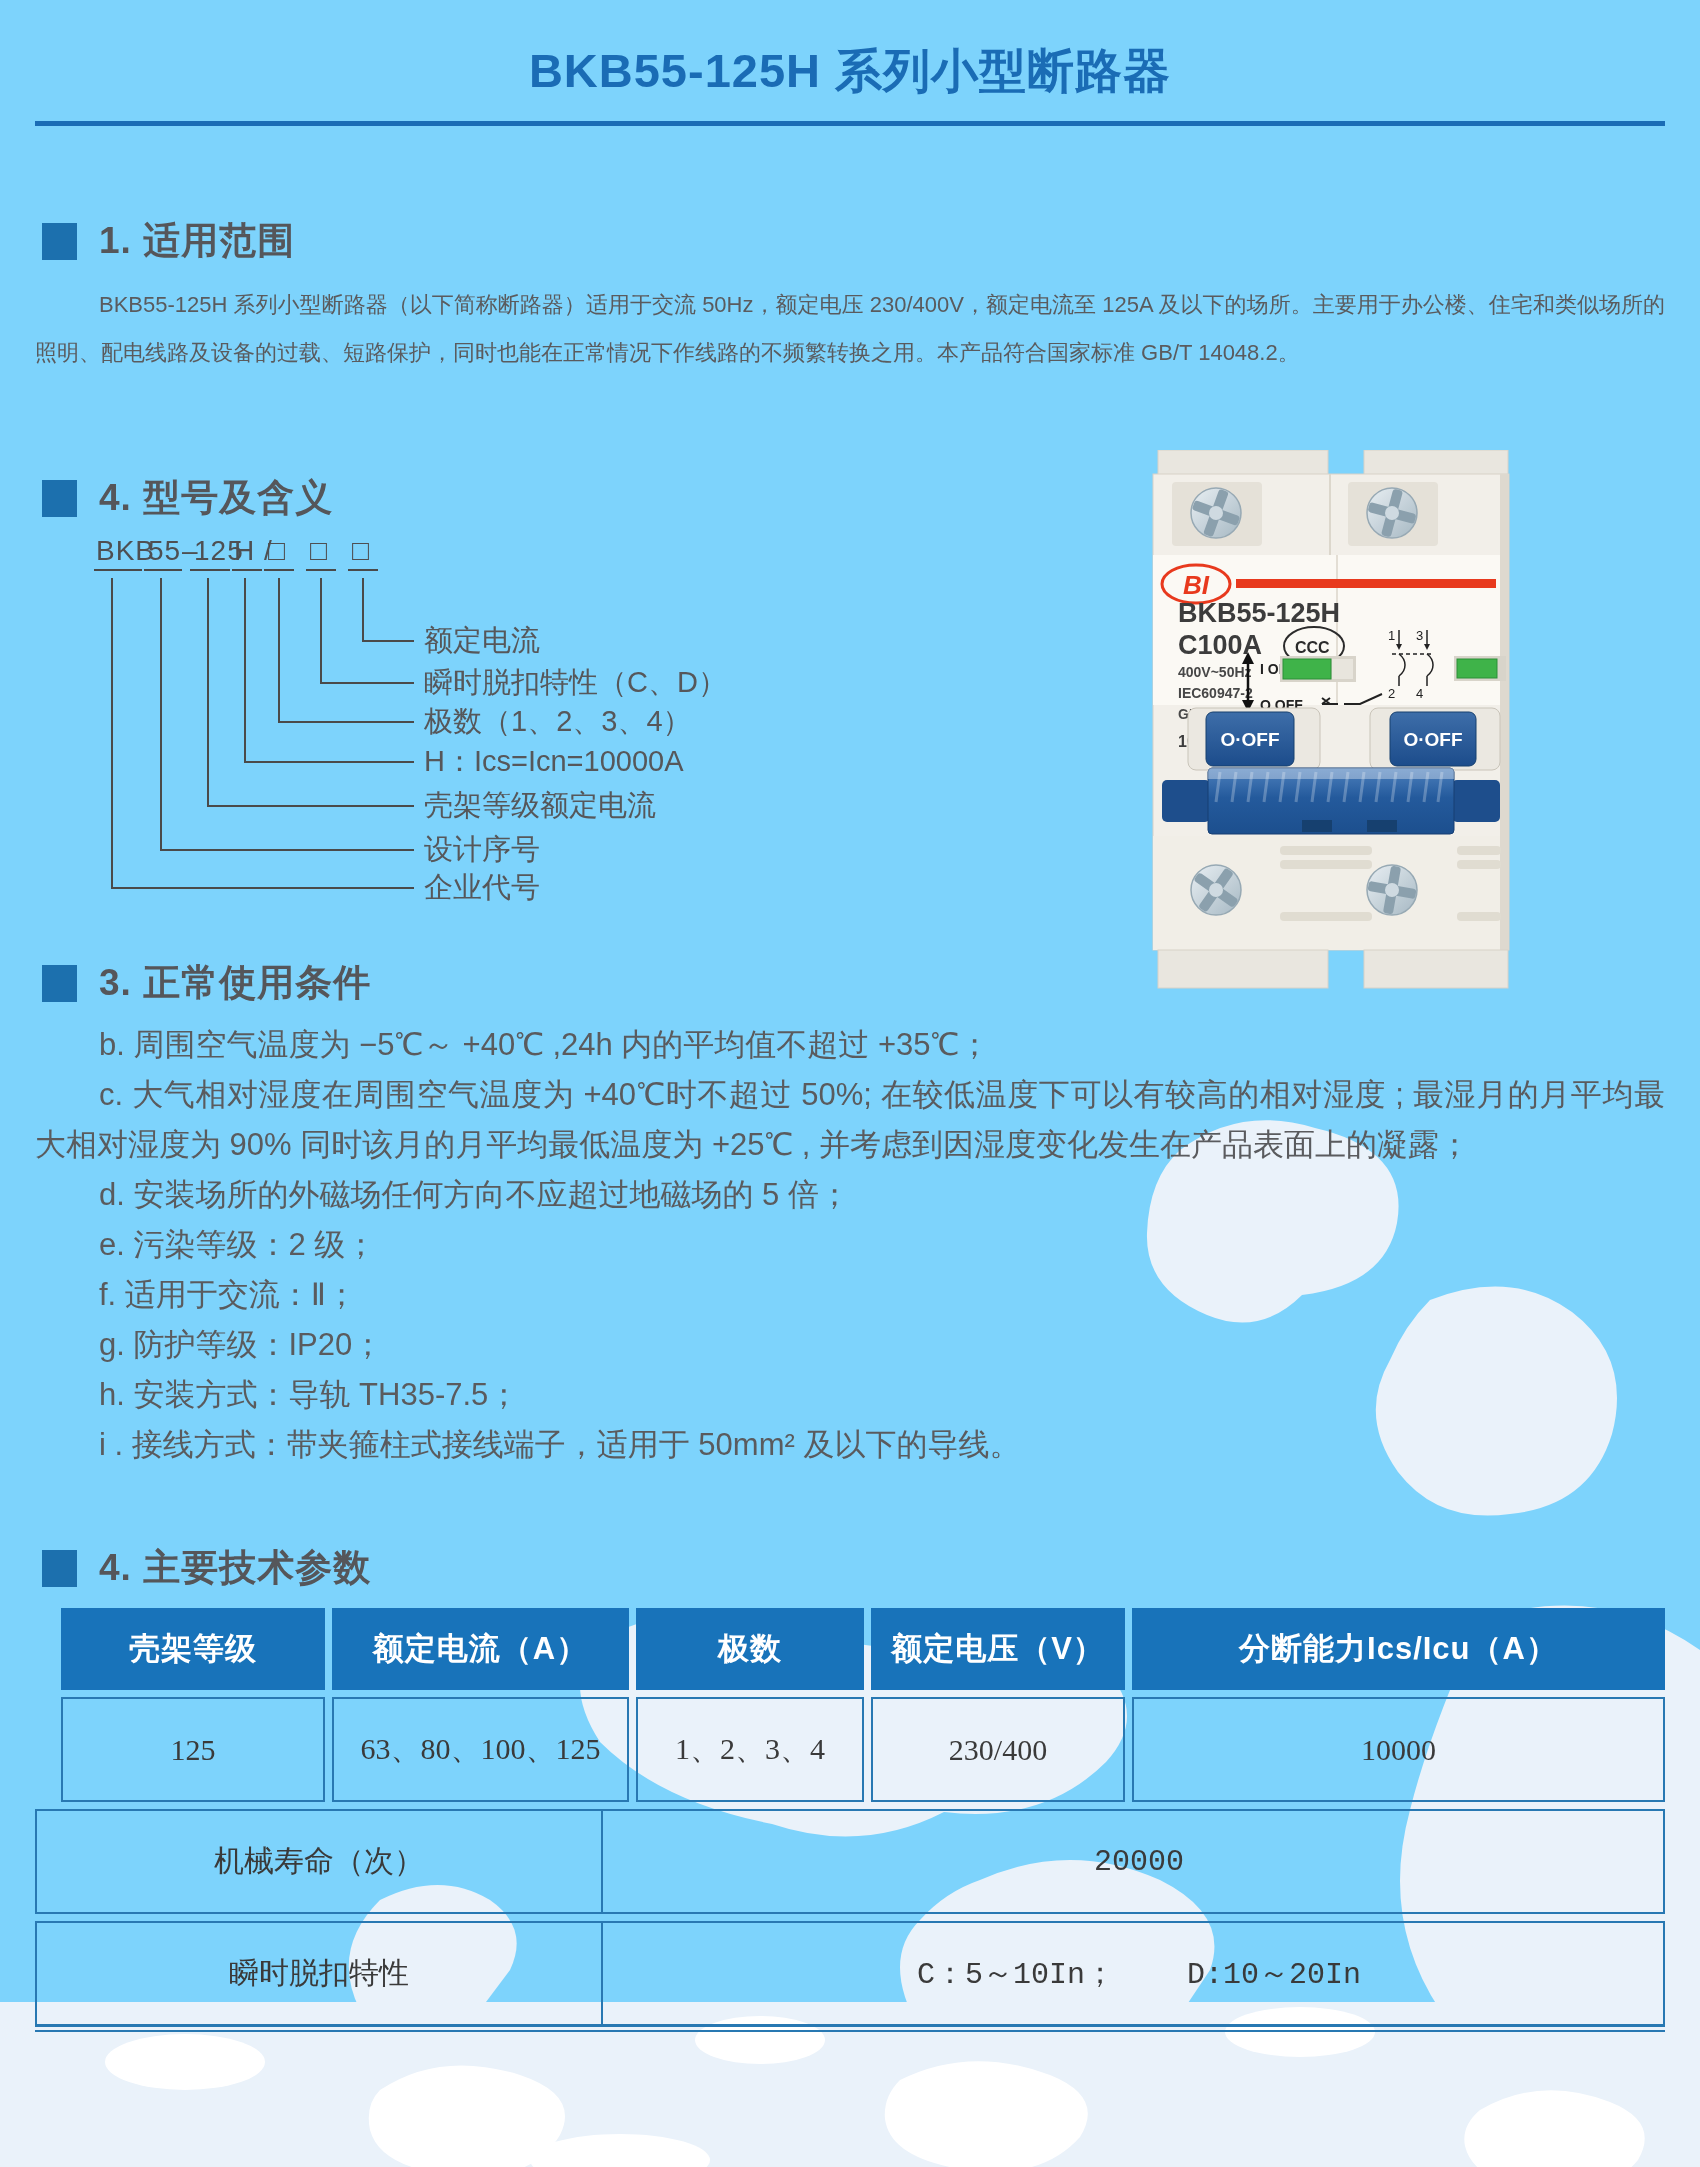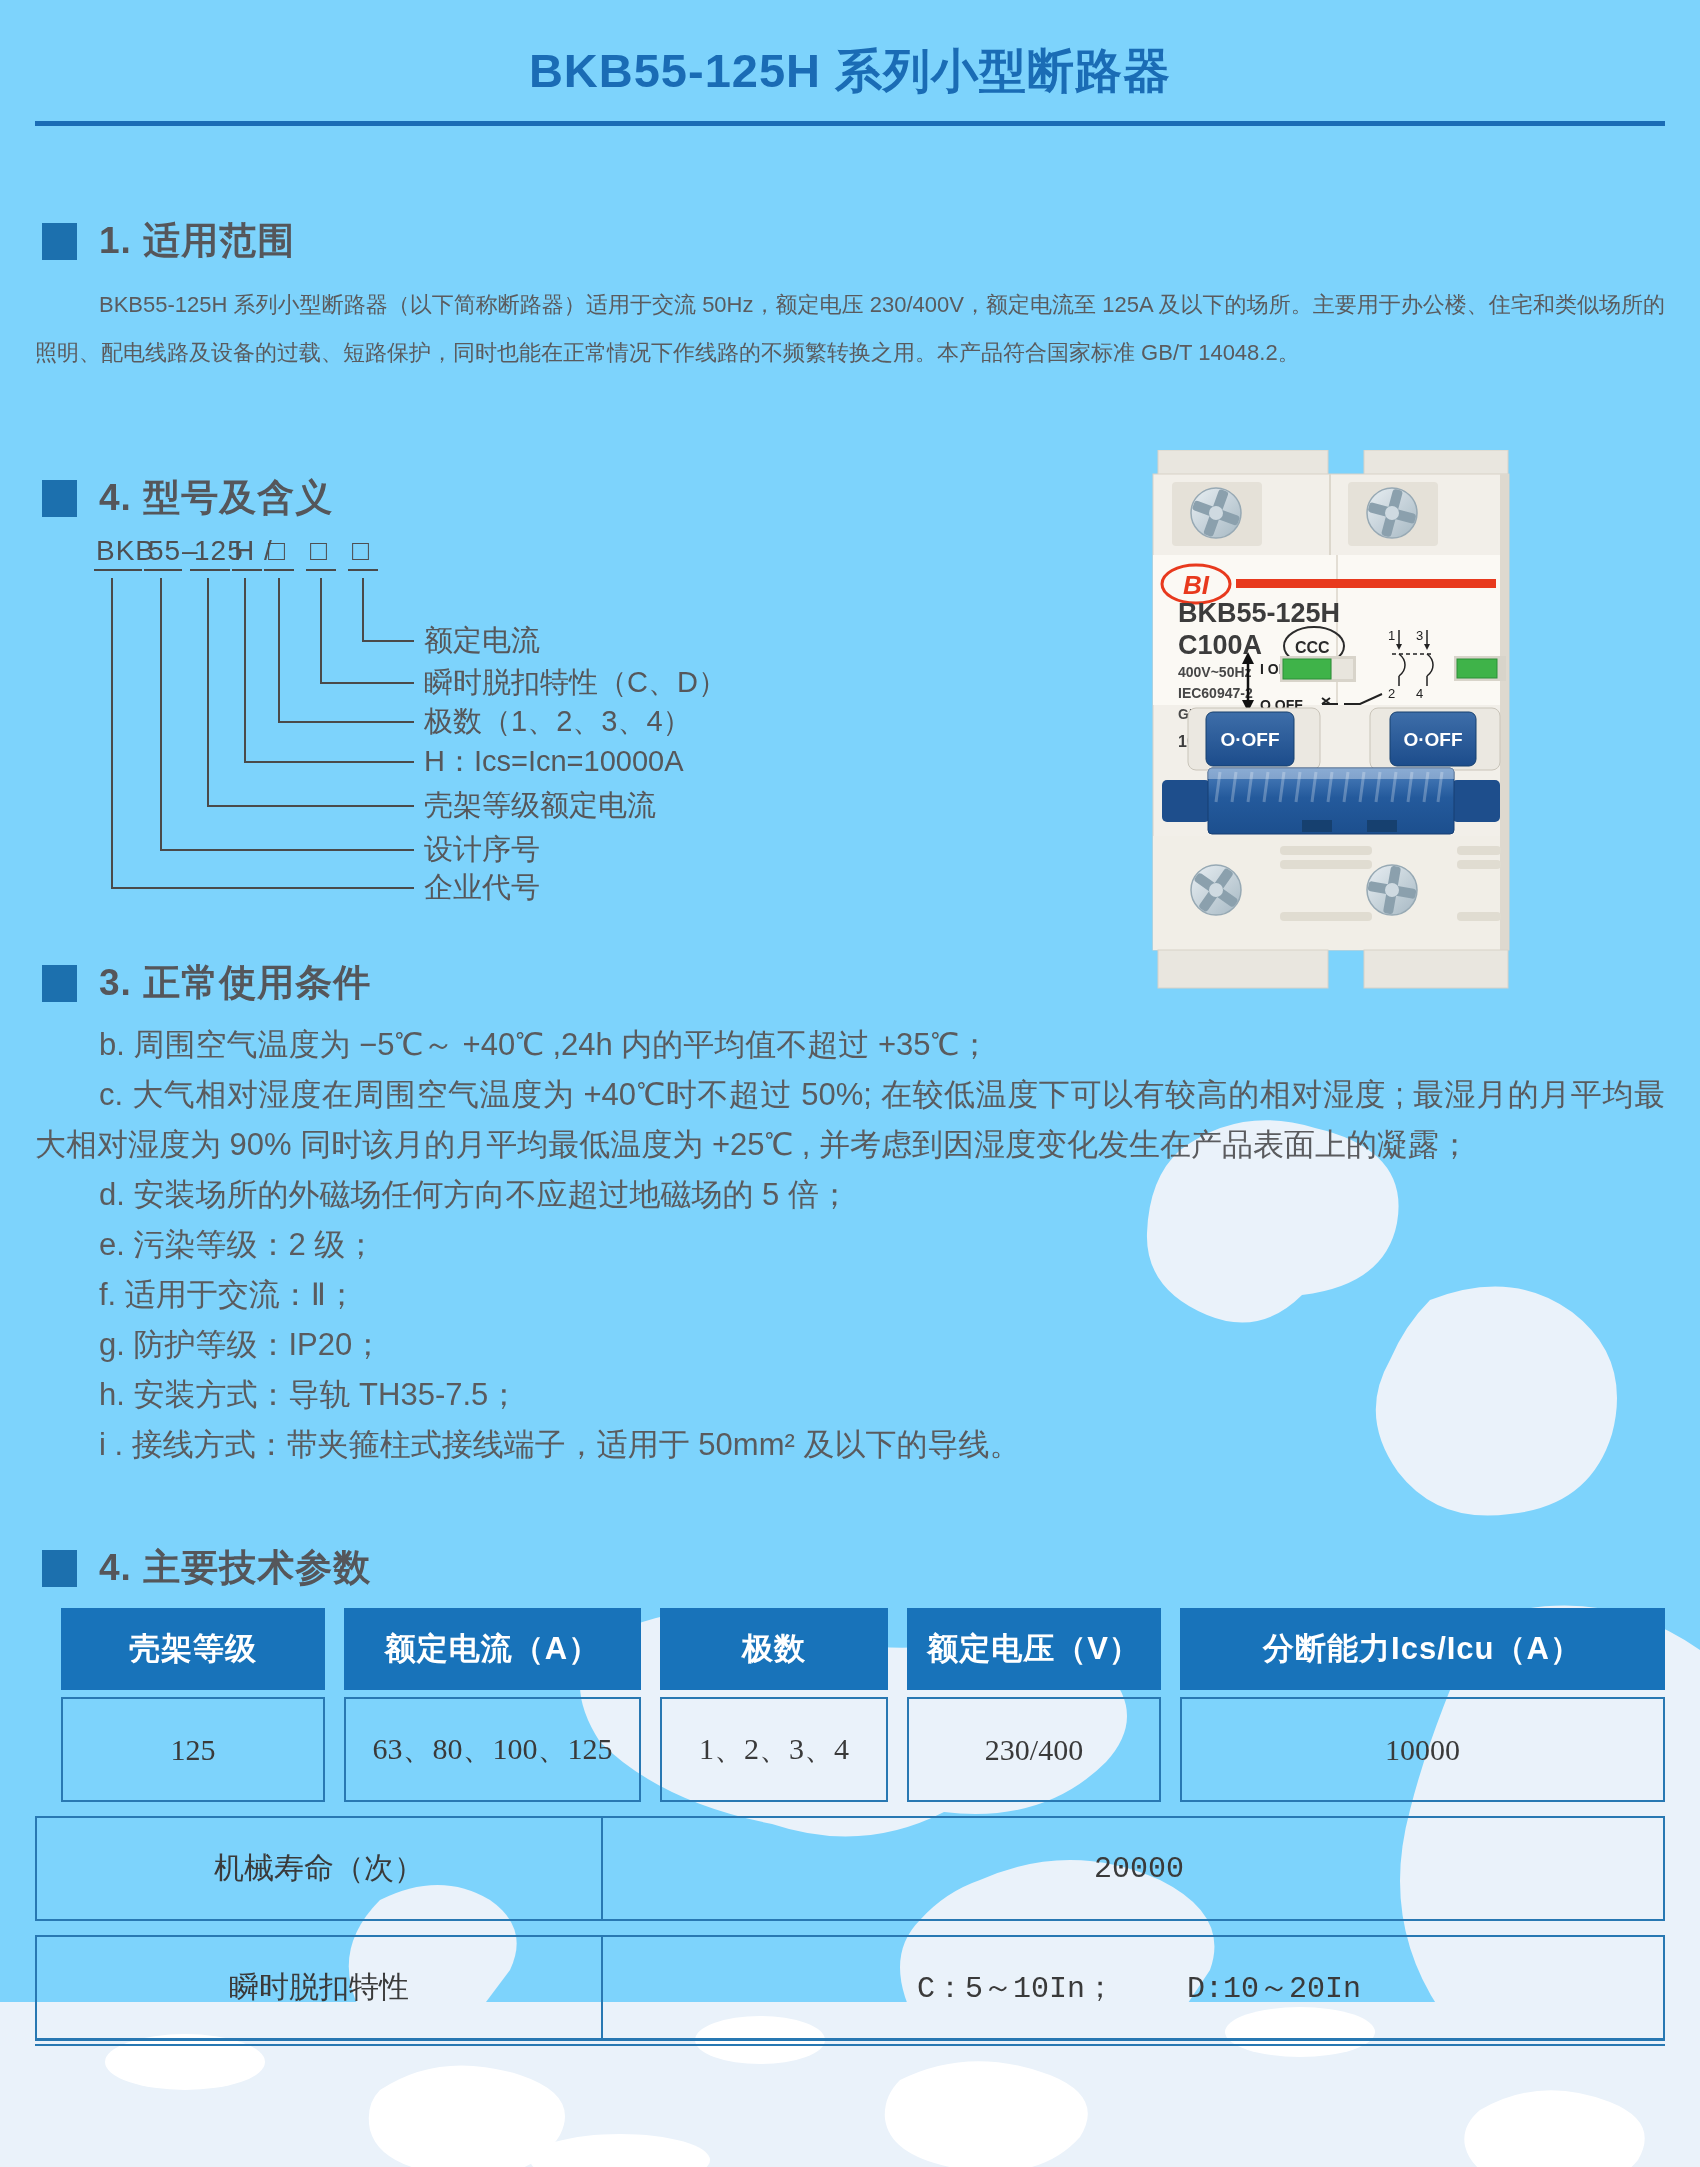--- a/index.html
+++ b/index.html
@@ -25,27 +25,27 @@
   .dg .lbl{font-size:29px;fill:#56575a;}
   .dg line,.dg polyline{stroke:#4a4a4a;stroke-width:2;fill:none;}
 
   .breaker{position:absolute;left:1152px;top:450px;width:362px;height:540px;}
 
   .cond{position:absolute;left:35px;top:1020px;width:1630px;font-size:31px;line-height:50px;
         color:#5a5b5e;}
   .cond .ci{text-indent:64px;text-align:justify;}
 
   .tbl{position:absolute;left:35px;top:1608px;width:1630px;}
-  .t-head,.t-row1{display:grid;grid-template-columns:264px 297px 228px 254px 1fr;column-gap:19px;padding-left:26px;}
+  .t-head,.t-row1{display:grid;grid-template-columns:264px 297px 228px 254px 1fr;column-gap:7px;padding-left:26px;}
   .t-head .cell{background:#1873ba;color:#ffffff;height:82px;display:flex;align-items:center;
                 justify-content:center;font-size:31px;font-weight:bold;letter-spacing:1px;}
   .t-row1{margin-top:7px;}
   .t-row1 .cell{border:2px solid #2878b2;height:101px;display:flex;align-items:center;justify-content:center;
                 font-family:"Liberation Serif","DejaVu Serif",serif;font-size:30px;color:#3a3a3a;}
-  .t-merged{display:grid;grid-template-columns:566px 1fr;border:2px solid #2878b2;height:101px;margin-top:14px;}
+  .t-merged{display:grid;grid-template-columns:566px 1fr;border:2px solid #2878b2;height:101px;margin-top:7px;}
   .t-merged .lcell{border-right:2px solid #2878b2;display:flex;align-items:center;justify-content:center;
                 font-family:"Liberation Serif","DejaVu Serif",serif;font-size:30px;color:#3a3a3a;}
   .t-merged .vcell{display:flex;align-items:center;justify-content:center;white-space:pre;
                 font-family:Liberation Mono, monospace;font-size:30px;color:#3a3a3a;padding-left:12px;}
   .t-merged.last{border-bottom-width:3px;}
   .t-underline{height:2px;background:#2878b2;margin-top:3px;}
 </style>
 </head>
 <body>
 

